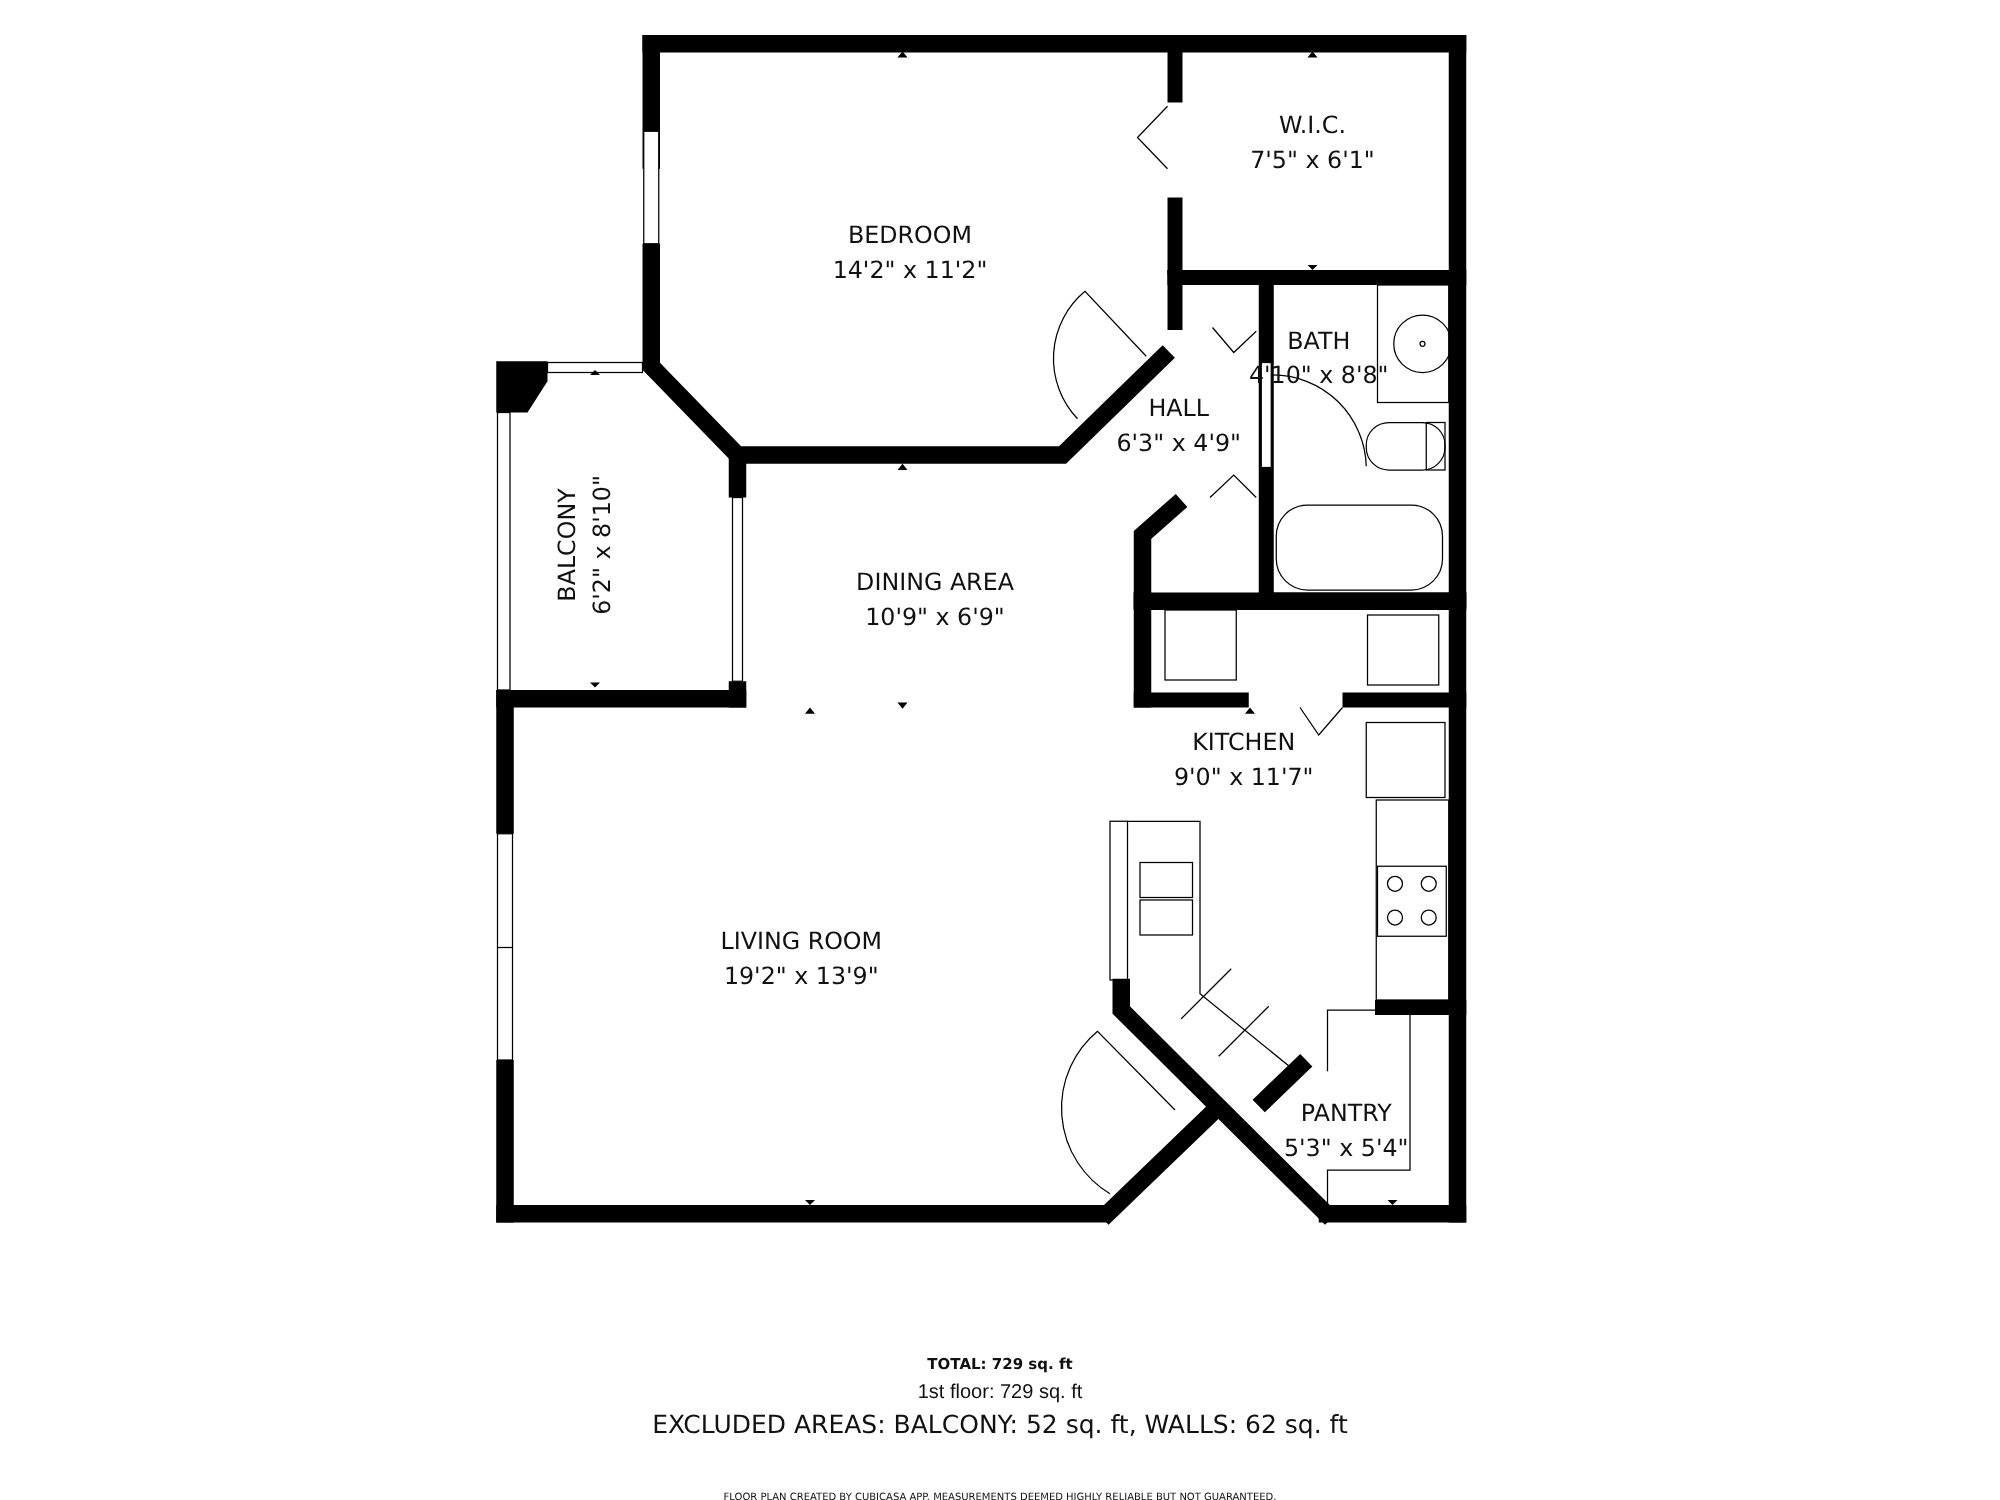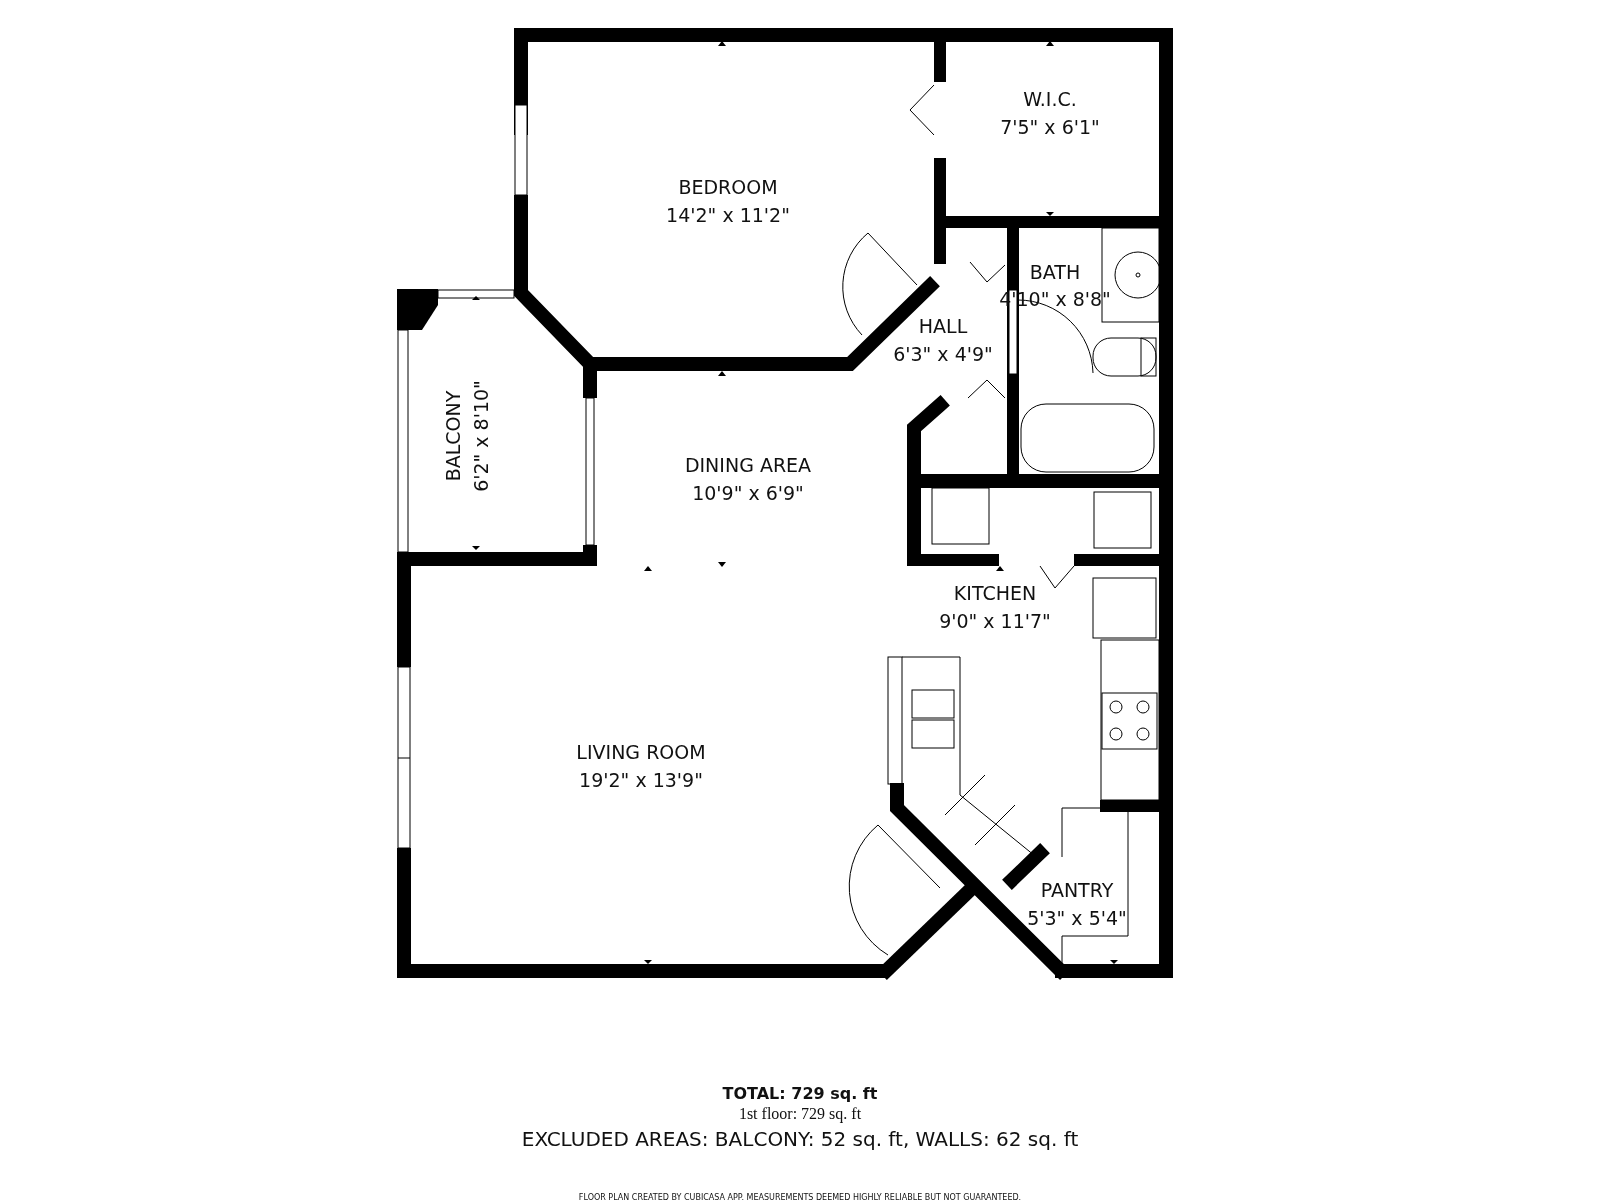--- a/index.html
+++ b/index.html
@@ -5,22 +5,22 @@
   html, body { margin: 0; padding: 0; background: #ffffff; }
   body { width: 1600px; height: 1200px; position: relative; overflow: hidden; font-family: "DejaVu Sans", "Liberation Sans", sans-serif; }
   #plan { position: absolute; left: 0; top: 0; width: 1600px; height: 1200px; }
   .wall { fill: #000; }
   .wallline { stroke: #000; stroke-width: 14; fill: none; stroke-linejoin: miter; stroke-linecap: square; }
   .thin { stroke: #000; stroke-width: 1; fill: none; }
   .win { stroke: #000; stroke-width: 1; fill: #fff; }
   .room-name, .room-dim { font-family: "DejaVu Sans", "Liberation Sans", sans-serif; font-size: 19px; fill: #111; text-anchor: middle; }
   .arrow { fill: #000; }
   .summary { position: absolute; left: 0; width: 1600px; text-align: center; color: #111; }
-  .total { top: 1084px; font-size: 16px; font-weight: bold; font-family: "DejaVu Sans", sans-serif; }
-  .floor1 { top: 1105px; font-size: 16px; font-family: Liberation Serif, serif; }
+  .total { top: 1084px; font-size: 12px; font-weight: bold; font-family: "DejaVu Sans", sans-serif; }
+  .floor1 { top: 1105px; font-size: 16px; font-family: Liberation Sans, sans-serif; }
   .excluded { top: 1127px; font-size: 20px; font-family: "DejaVu Sans", sans-serif; }
   .disclaimer { top: 1165px; font-size: 8px; font-family: "DejaVu Sans", sans-serif; margin-top: 28px; }
 </style>
 </head>
 <body>
 
 <svg id="plan" viewBox="0 0 1600 1200" xmlns="http://www.w3.org/2000/svg">
 
   <g>
 

